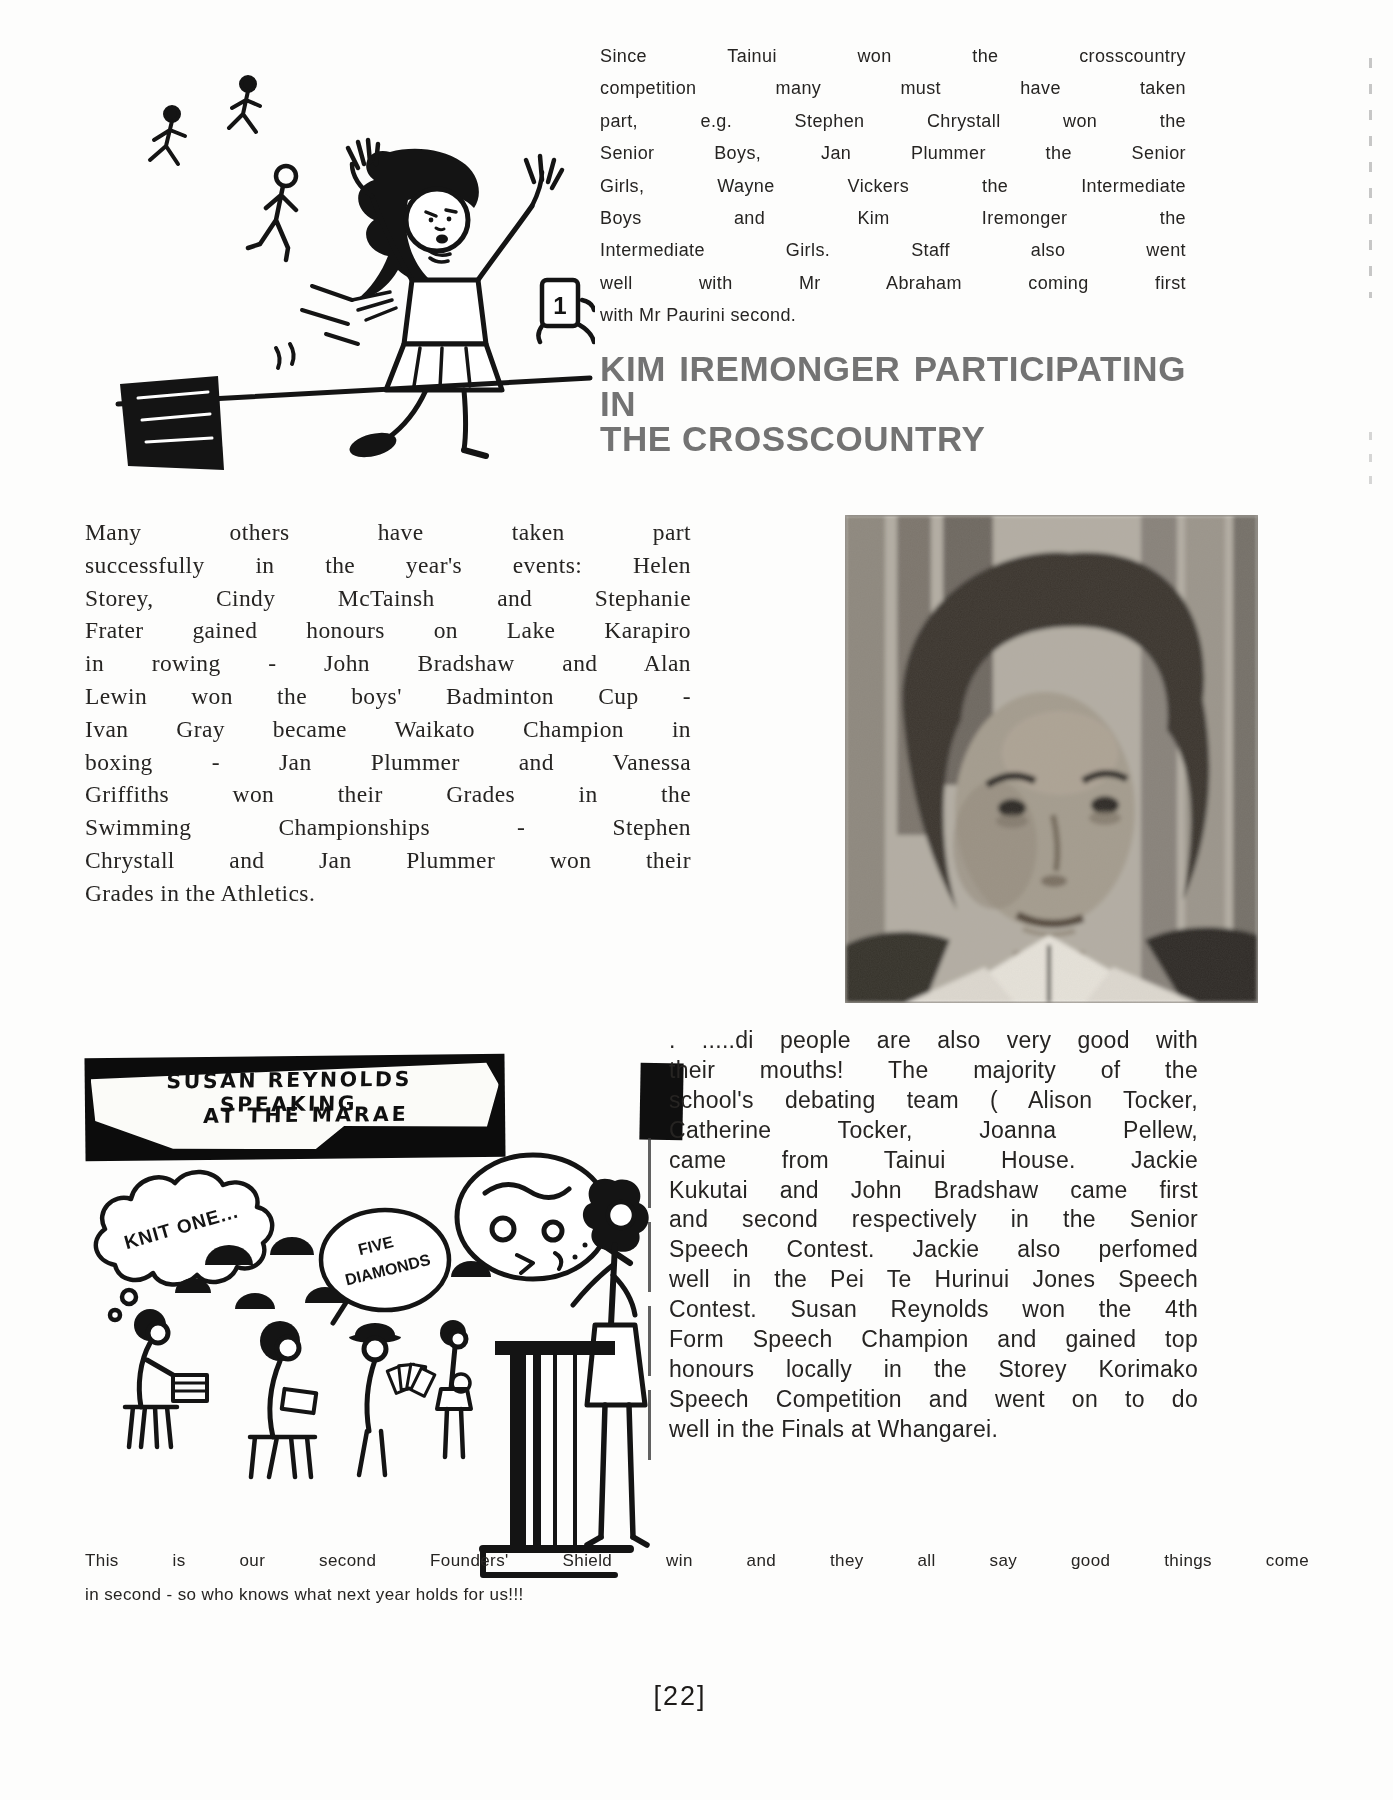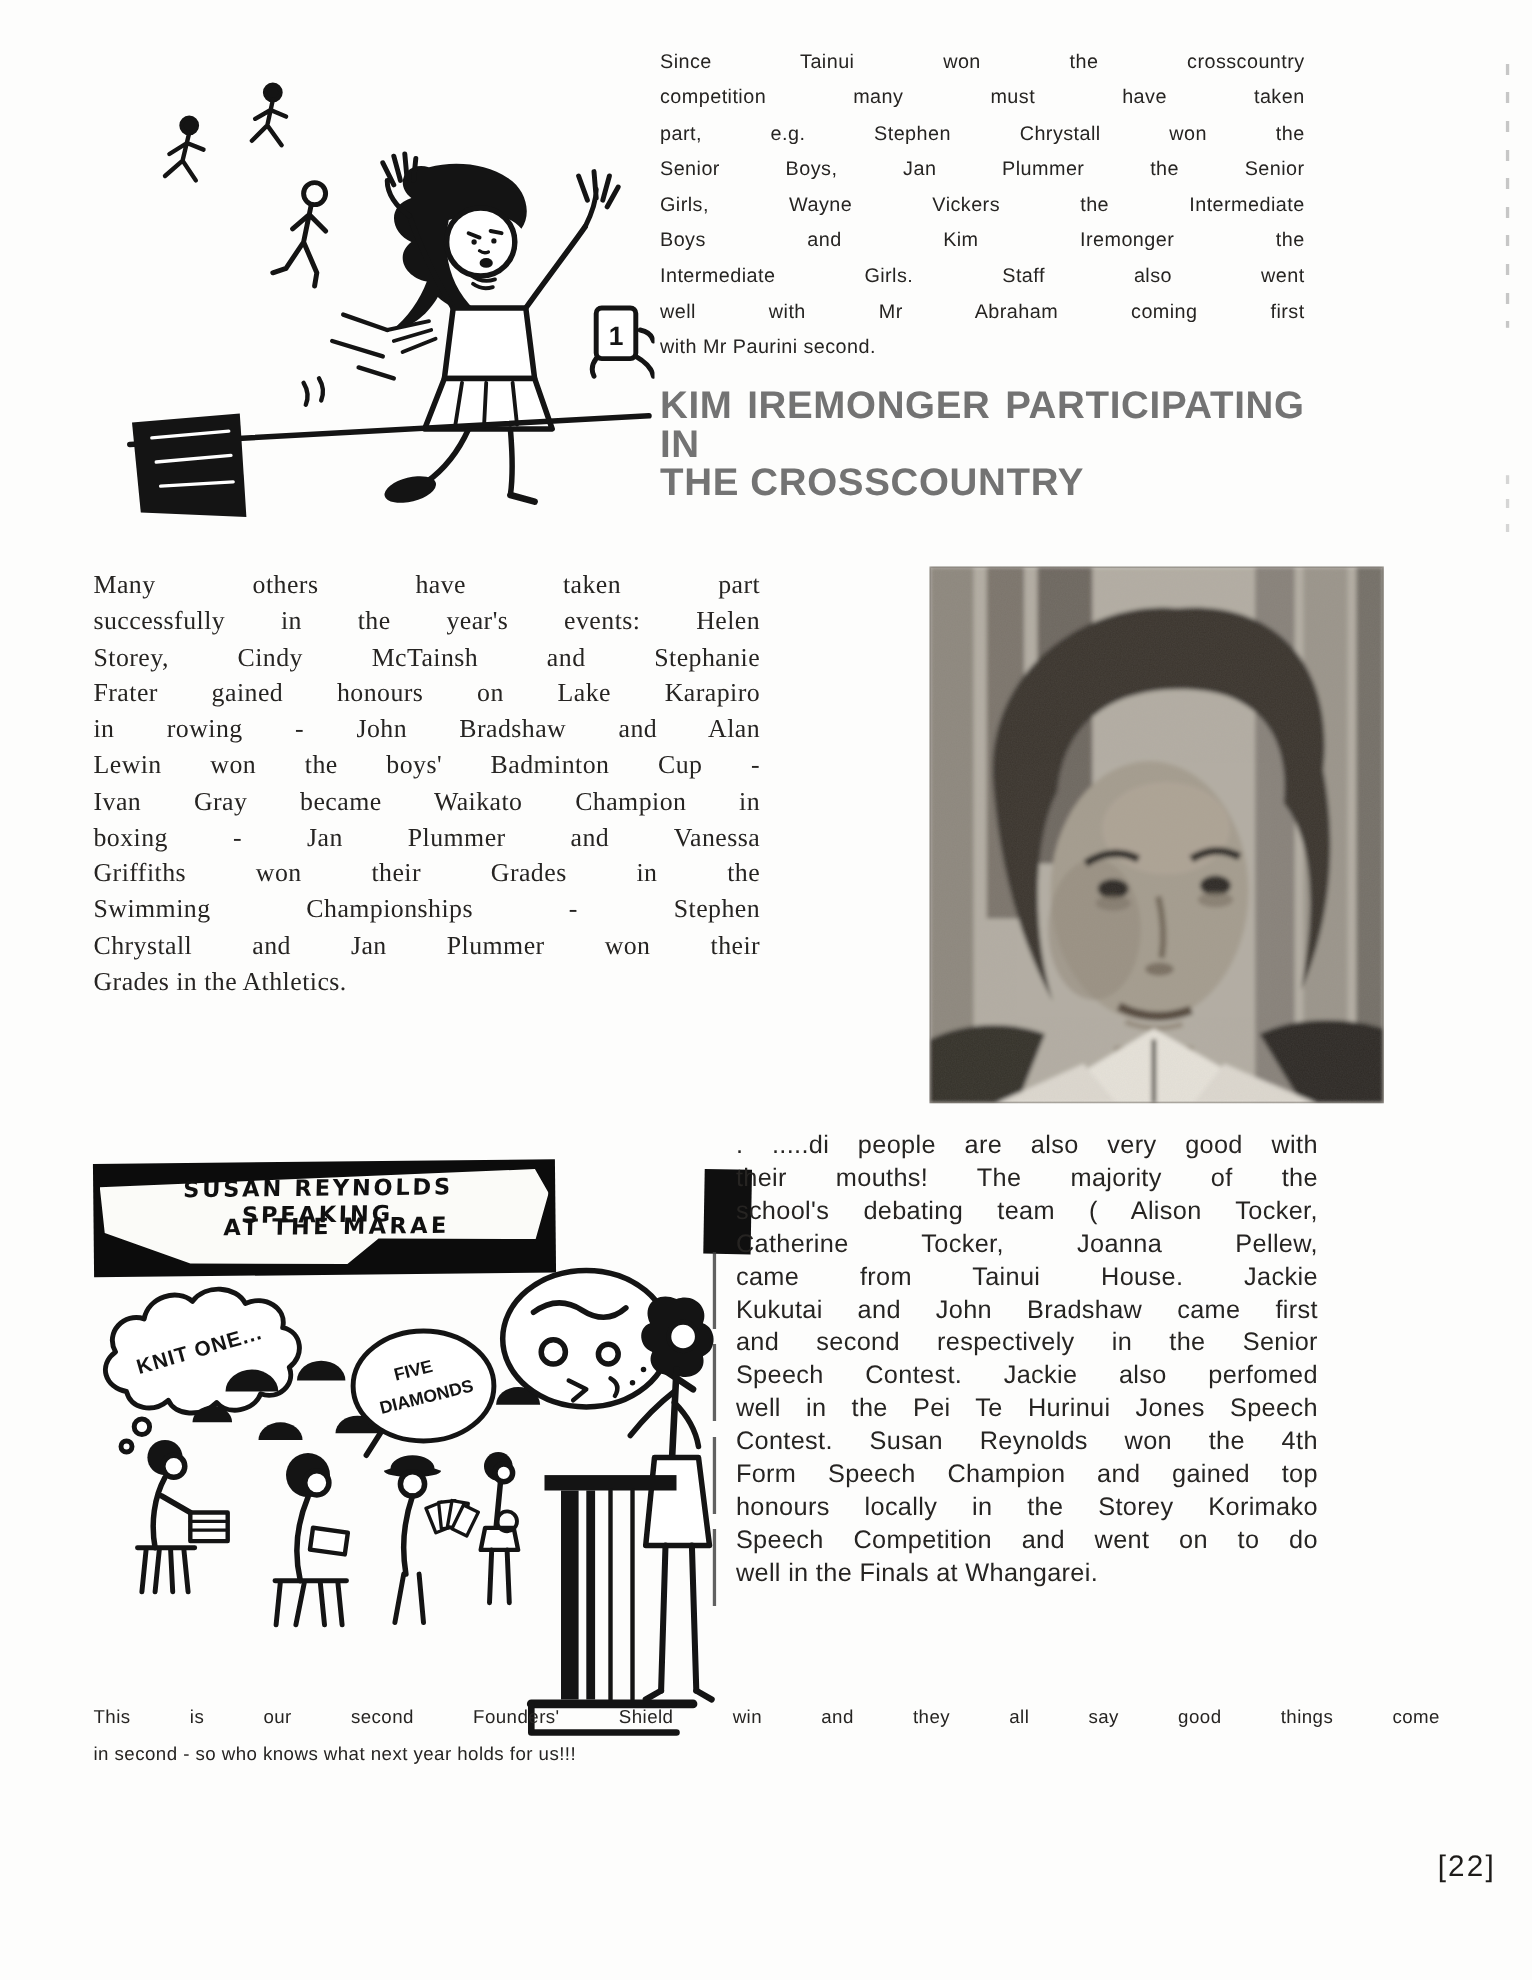--- a/index.html
+++ b/index.html
@@ -8,21 +8,21 @@
   .para{position:absolute;}
   .jline{text-align:justify;text-align-last:justify;white-space:normal;}
   .para .jline:last-child{text-align-last:left;}
   .heading .jline:last-child{text-align-last:left;}
   .p-topright{left:600px;top:40px;width:586px;font-size:18px;line-height:32.4px;letter-spacing:0.4px;}
   .p-leftmid{left:85px;top:516px;width:606px;font-size:23.5px;line-height:32.8px;letter-spacing:0.4px;font-family:Liberation Serif, serif;}
   .p-debate{left:657px;top:1026px;width:529px;font-size:23px;line-height:29.9px;letter-spacing:0.3px;margin-left:12px;}
   .p-closing{left:85px;top:1544px;width:1224px;font-size:17px;line-height:34px;letter-spacing:0.4px;}
   .heading{position:absolute;left:600px;top:351px;width:586px;font-size:35px;font-weight:700;
            line-height:35px;letter-spacing:0.6px;color:#737373;}
-  .pagenum{position:absolute;left:0;top:1681px;width:1360px;text-align:right;
+  .pagenum{position:absolute;left:0;top:1681px;width:1360px;text-align:center;
            font-size:27px;letter-spacing:2px;color:#1d1b19;}
   .cartoon-finish{position:absolute;left:90px;top:48px;width:505px;height:430px;}
   .photo{position:absolute;left:845px;top:515px;width:413px;height:488px;}
   .banner{position:absolute;left:85px;top:1056px;width:420px;height:103px;background:#0c0c0c;
           transform:rotate(-0.6deg);}
   .banner-white{position:absolute;inset:4px 6px;background:#fbfbf8;
           clip-path:polygon(0% 18%,97% 5%,100% 28%,97% 72%,62% 70%,55% 94%,20% 92%,1% 62%);}
   .banner-l1{position:absolute;top:12px;left:8px;right:20px;text-align:center;
           font-family:"DejaVu Sans",sans-serif;font-weight:700;font-size:20.5px;
           letter-spacing:2.5px;color:#101010;transform:skewX(-2deg);}

